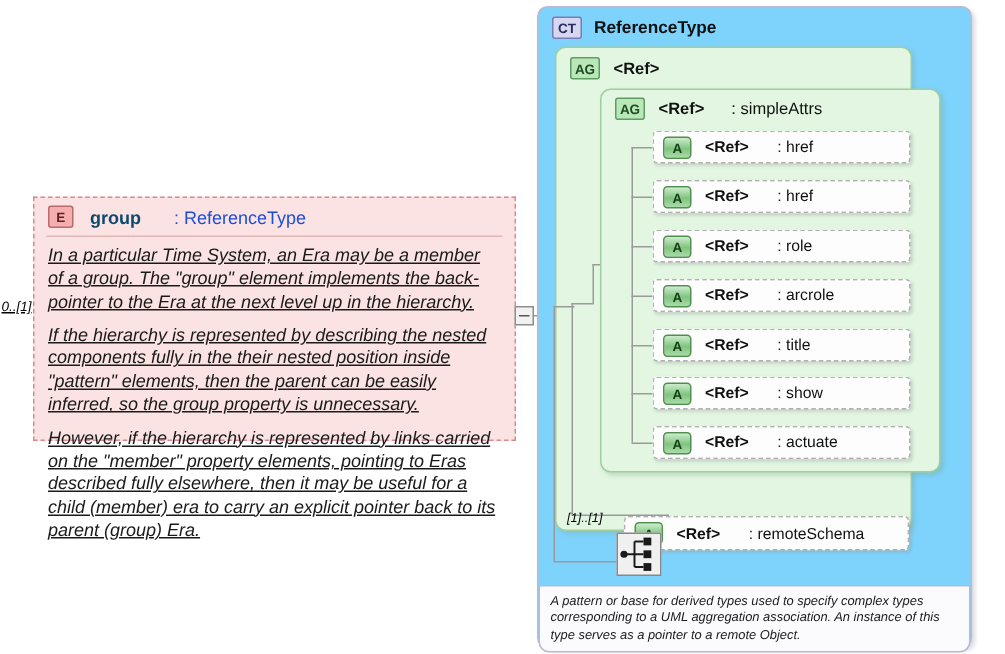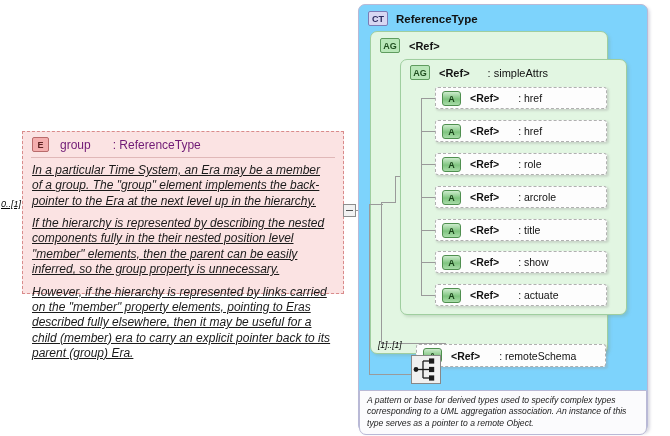--- a/index.html
+++ b/index.html
@@ -20,22 +20,22 @@
   }
   #left-header-rule{
     position:absolute;left:8px;right:8px;top:25px;height:1px;background:#e0b8b8;
   }
   .badge{
     display:inline-block;width:17px;height:15px;line-height:15px;text-align:center;
     font-size:9px;font-weight:bold;border-radius:2px;box-sizing:border-box;
     flex:0 0 auto;
   }
   .badge-e{background:#f4aeae;border:1px solid #b86b6b;color:#5d2020;}
-  #left-name{margin-left:11px;font-size:12px;font-weight:normal;color:#701a75;}
-  #left-type{margin-left:22px;font-size:12px;color:#701a75;}
+  #left-name{margin-left:11px;font-size:12px;font-weight:bold;color:#0c4a6e;}
+  #left-type{margin-left:22px;font-size:12px;color:#1d4ed8;}
 
   #left-doc{
     position:absolute;left:9px;top:31px;right:10px;
     font-size:12px;font-style:italic;line-height:1.28;color:#1a1a1a;text-decoration:underline;
   }
   #left-doc p{margin:0 0 7px 0;}
   #left-doc p:last-child{margin-bottom:0;}
 
   #left-cardinality{
     position:absolute;left:1px;top:199px;font-size:9px;font-style:italic;color:#000;text-decoration:underline;
@@ -132,21 +132,21 @@
 
 <div id="left-element-box">
   <div id="left-header">
     <span class="badge badge-e">E</span>
     <span id="left-name">group</span>
     <span id="left-type">: ReferenceType</span>
   </div>
   <div id="left-header-rule"></div>
   <div id="left-doc">
     <p>In a particular Time System, an Era may be a member of a group.  The "group" element implements the back-pointer to the Era at the next level up in the hierarchy.</p>
-    <p>If the hierarchy is represented by describing the nested components fully in the their nested position level "member" elements, then the parent can be easily inferred, so the group property is unnecessary.</p>
+    <p>If the hierarchy is represented by describing the nested components fully in the their nested position inside "pattern" elements, then the parent can be easily inferred, so the group property is unnecessary.</p>
     <p>However, if the hierarchy is represented by links carried on the "member" property elements, pointing to Eras described fully elsewhere, then it may be useful for a child (member) era to carry an explicit pointer back to its parent (group) Era.</p>
   </div>
 </div>
 <div id="left-cardinality">0..[1]</div>
 
 <div id="connector-line"></div>
 <div id="collapse-box">
     <span></span>
   </div>
 

